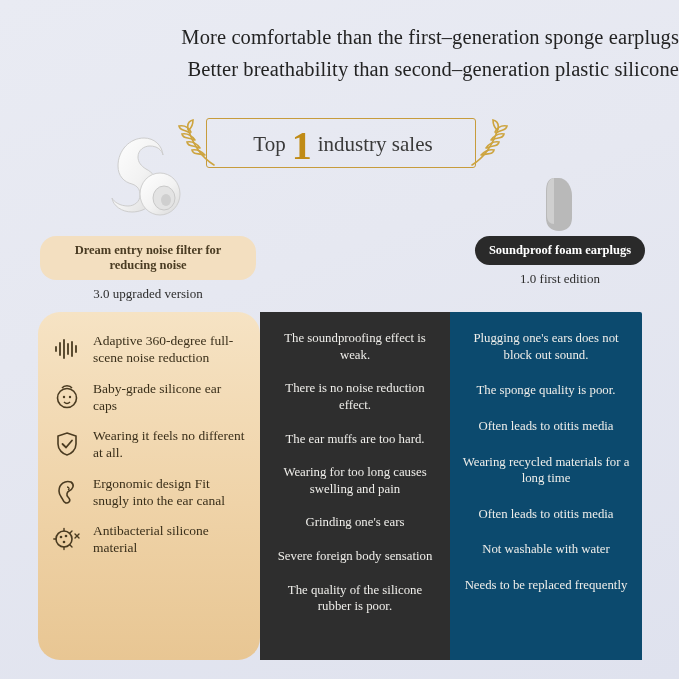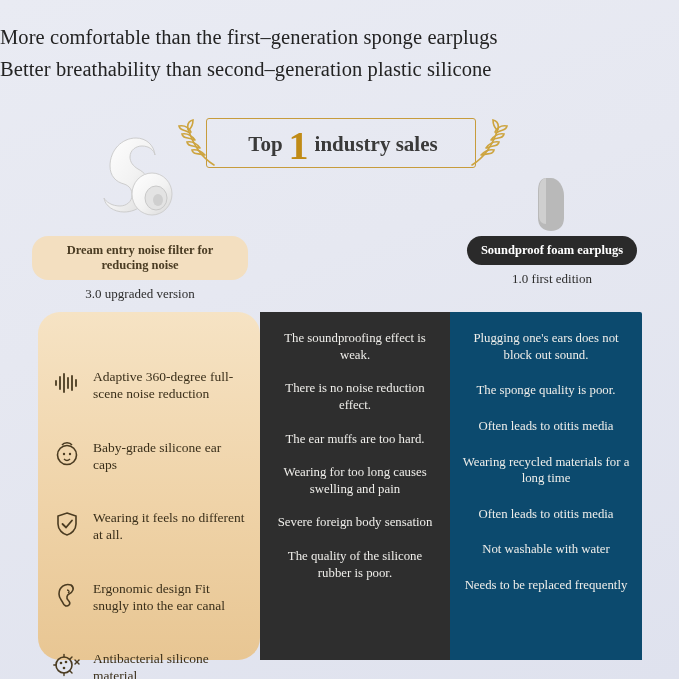--- a/index.html
+++ b/index.html
@@ -15,21 +15,21 @@
     position: relative;
   }
   .page {
     position: relative;
     width: 679px;
     height: 679px;
   }
 
   
   .headline {
-    text-align: left;
+    text-align: right;
     padding-top: 22px;
   }
   .headline .line {
     font-size: 20.5px;
     color: #232323;
     letter-spacing: 0.1px;
     line-height: 1.55;
     white-space: nowrap;
   }
 
@@ -59,21 +59,20 @@
     height: 62px;
     display: flex;
     align-items: center;
     justify-content: center;
     gap: 6px;
     color: #8a6a1b;
   }
   .banner-text .t1, .banner-text .t2 {
     font-size: 21px;
     color: #3a3a3a;
-    font-weight: bold;
   }
   .banner-text .big {
     font-size: 40px;
     font-weight: bold;
     color: #c08b16;
     line-height: 1;
     position: relative;
     top: 2px;
   }
   .wheat {
@@ -83,21 +82,21 @@
     height: 50px;
     color: #cda43f;
   }
   .wheat.left { left: -4px; }
   .wheat.right { right: -4px; transform: scaleX(-1); }
 
   
   .products {
     position: absolute;
     top: 118px;
-    left: 4px;
+    left: 12px;
     width: 577px;
     height: 190px;
   }
   .product {
     position: absolute;
     text-align: center;
   }
   .product .imgwrap {
     height: 118px;
     display: flex;
@@ -159,24 +158,23 @@
   .col.c {
     width: 192px;
     background: #0c4a6e;
     padding: 18px 10px 10px 10px;
     color: #f0eee9;
     text-align: center;
     border-top-right-radius: 2px;
   }
   .feature {
     display: flex;
-    align-items: flex-start;
+    align-items: center;
     gap: 11px;
     margin-bottom: 13px;
-    margin-top: 36px;
   }
   .feature .ico {
     flex: 0 0 30px;
     width: 30px;
     height: 30px;
     display: flex;
     align-items: center;
     justify-content: center;
     color: #4a3b21;
   }
@@ -347,20 +345,21 @@
       </div>
 
 
     </div>
 
     <div class="col b">
       <p class="con">The soundproofing effect is weak.</p>
       <p class="con">There is no noise reduction effect.</p>
       <p class="con">The ear muffs are too hard.</p>
       <p class="con">Wearing for too long causes swelling and pain</p>
+      <p class="con">Grinding one's ears</p>
       <p class="con">Severe foreign body sensation</p>
       <p class="con">The quality of the silicone rubber is poor.</p>
     </div>
 
     <div class="col c">
       <p class="con">Plugging one's ears does not block out sound.</p>
       <p class="con">The sponge quality is poor.</p>
       <p class="con">Often leads to otitis media</p>
       <p class="con">Wearing recycled materials for a long time</p>
       <p class="con">Often leads to otitis media</p>

